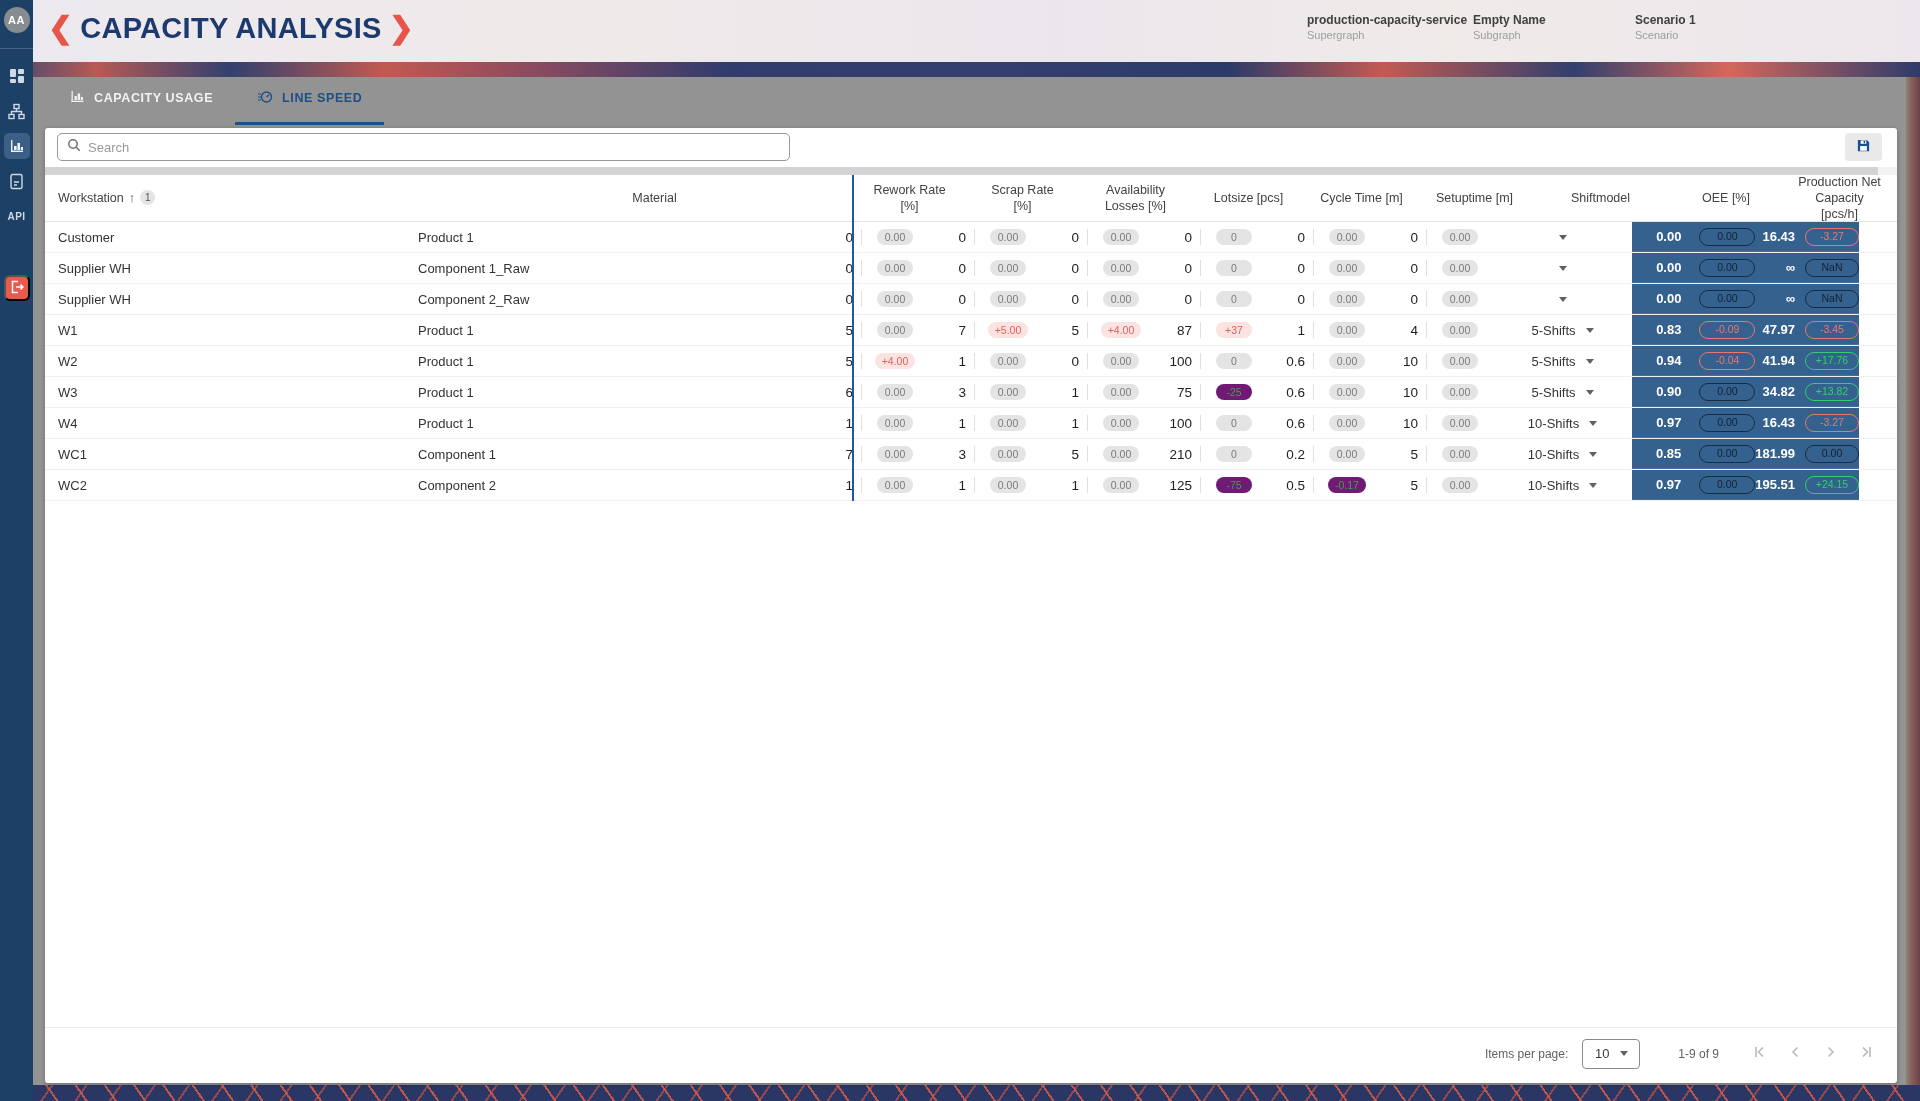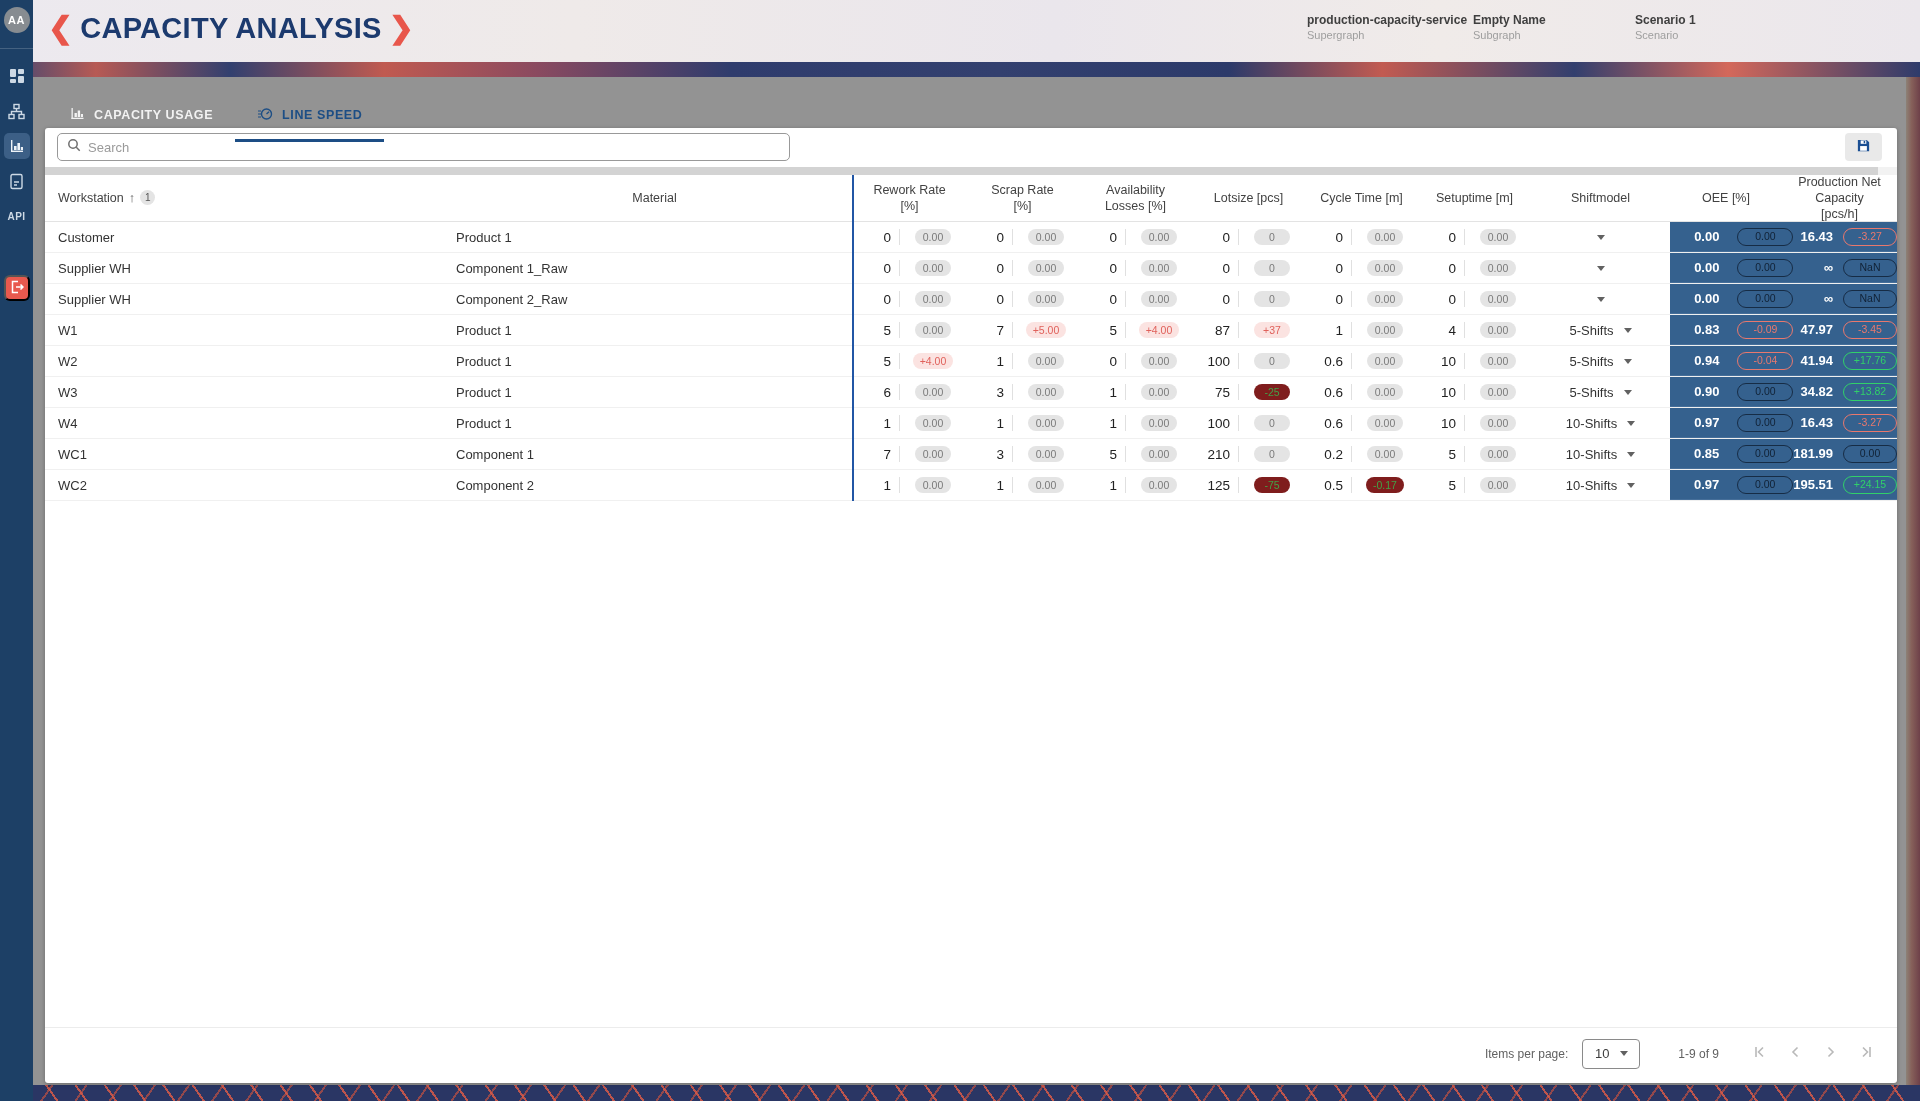--- a/index.html
+++ b/index.html
@@ -36,21 +36,21 @@
   .logout-btn { width:26px; height:26px; margin-top:46px; background:#e8594e; border-radius:6px;
     display:flex; align-items:center; justify-content:center; }
   
   .title-row { position:absolute; left:48px; top:4px; height:48px; display:flex; align-items:center; z-index:4; }
   .chev { font-size:30px; font-weight:bold; color:#e8564b; line-height:1; }
   .page-title { font-size:29px; font-weight:bold; color:#1c3a6e; margin:0 7px; letter-spacing:.3px; }
   .ctx { position:absolute; top:13px; z-index:4; display:flex; flex-direction:column; gap:2px; }
   .ctx .name { font-size:12px; font-weight:bold; color:#3f3f3f; }
   .ctx .type { font-size:11px; color:#9e9e9e; }
   
-  .tabbar { position:absolute; left:48px; top:91px; height:51px; display:flex; z-index:3; }
+  .tabbar { position:absolute; left:48px; top:74px; height:51px; display:flex; z-index:3; }
   .tab { display:flex; align-items:center; gap:9px; padding:0 22px; font-size:12.5px; font-weight:bold;
     letter-spacing:.6px; color:#f2f2f2; border-bottom:3px solid transparent; }
   .tab.active { color:#1d4e85; border-bottom-color:#1d4e85; }
   
   .card { position:absolute; left:45px; top:128px; width:1852px; height:955px; background:#fff;
     border-radius:3px; box-shadow:0 1px 4px rgba(0,0,0,.28); z-index:2; }
   .search { position:absolute; left:12px; top:5px; width:733px; height:28px; border:1px solid #999;
     border-radius:5px; display:flex; align-items:center; padding:0 9px; gap:7px; background:#fff; }
   .search input { border:none; outline:none; flex:1; font-size:13px; font-family:"Liberation Sans",sans-serif; color:#333; }
   .search input::placeholder { color:#9a9a9a; }
@@ -67,30 +67,30 @@
   .col-num { width:113px; }
   .col-shift { width:139px; }
   .col-oee { width:112px; }
   .col-cap { width:115px; }
   .sort-arrow { font-size:13px; color:#555; }
   .sort-badge { width:15px; height:15px; border-radius:50%; background:#e4e4e4; color:#555;
     font-size:10px; display:inline-flex; align-items:center; justify-content:center; }
   .blue-line { position:absolute; left:807px; top:47px; width:2px; height:326px; background:#2156a5; z-index:3; }
   .tbody { position:absolute; left:0; top:94px; width:1852px; }
   .row { display:flex; height:31px; align-items:center; border-bottom:1px solid #f0f0f0; font-size:13px; color:#333; }
-  .cell-ws { width:411px; padding-left:13px; }
+  .cell-ws { width:373px; padding-left:13px; }
   .cell-mat { width:397px; }
   .ncell { width:113px; height:100%; display:flex; align-items:center; }
   .ncell .val { width:38px; text-align:right; font-size:13.5px; color:#222; }
   .ncell .sep { width:1px; height:16px; background:#e0e0e0; margin-left:8px; }
   .pillwrap { flex:1; display:flex; justify-content:center; }
   .pill { min-width:36px; padding:2px 7px; border-radius:9px; font-size:10.5px; text-align:center; }
   .pill.gray  { background:#e4e4e4; color:#7a7a7a; }
   .pill.red   { background:#fbe3e1; color:#e0615b; }
-  .pill.green { background:#7f1d1d; color:#43a047; }
+  .pill.green { background:#701a75; color:#43a047; }
   .shift-cell { width:139px; height:100%; display:flex; align-items:center; justify-content:center; gap:10px; }
   .dd-arrow { width:0; height:0; border-left:4.5px solid transparent; border-right:4.5px solid transparent;
     border-top:5px solid #616161; }
   .dark { width:227px; height:100%; background:#35618e; display:flex; align-items:center; overflow:hidden;
     border-bottom:1px solid #466f9a; }
   .dval { color:#fff; font-weight:bold; font-size:13px; text-align:right; }
   .dval.oee { width:50px; }
   .dval.cap { width:40px; margin-left:0; }
   .dpill { height:18px; line-height:15px; border-radius:10px; border:1.5px solid; font-size:10.5px;
     padding:0 5px; min-width:44px; text-align:center; flex:none; }

